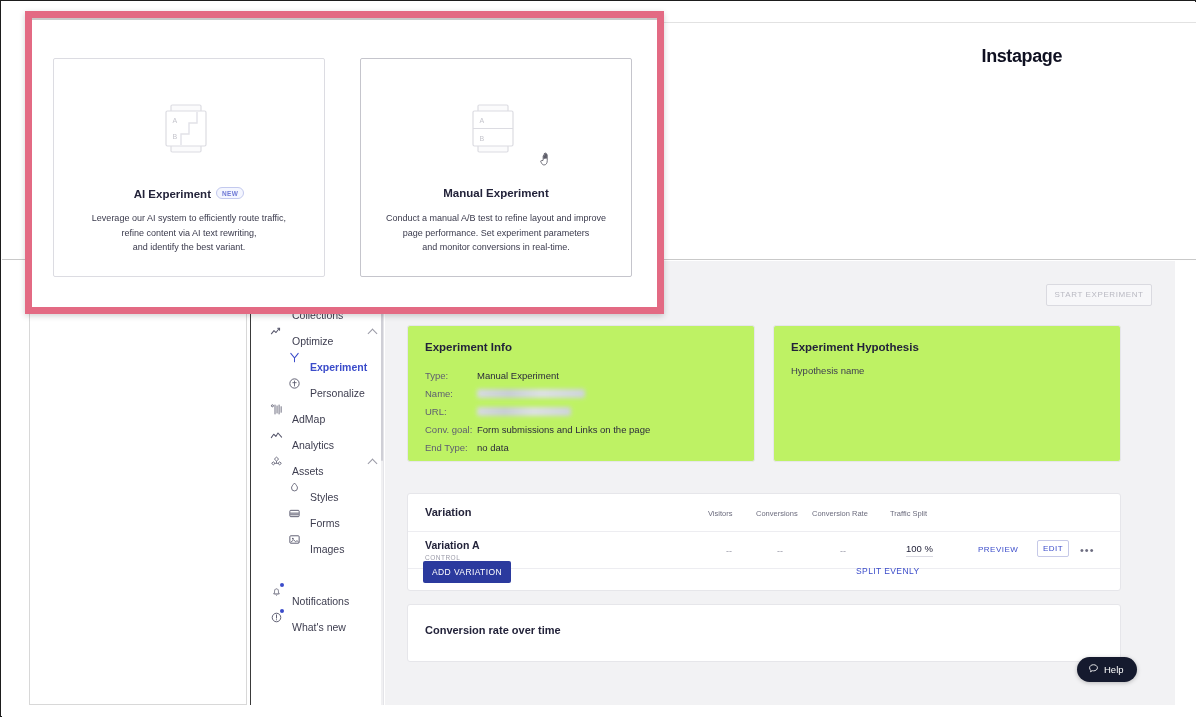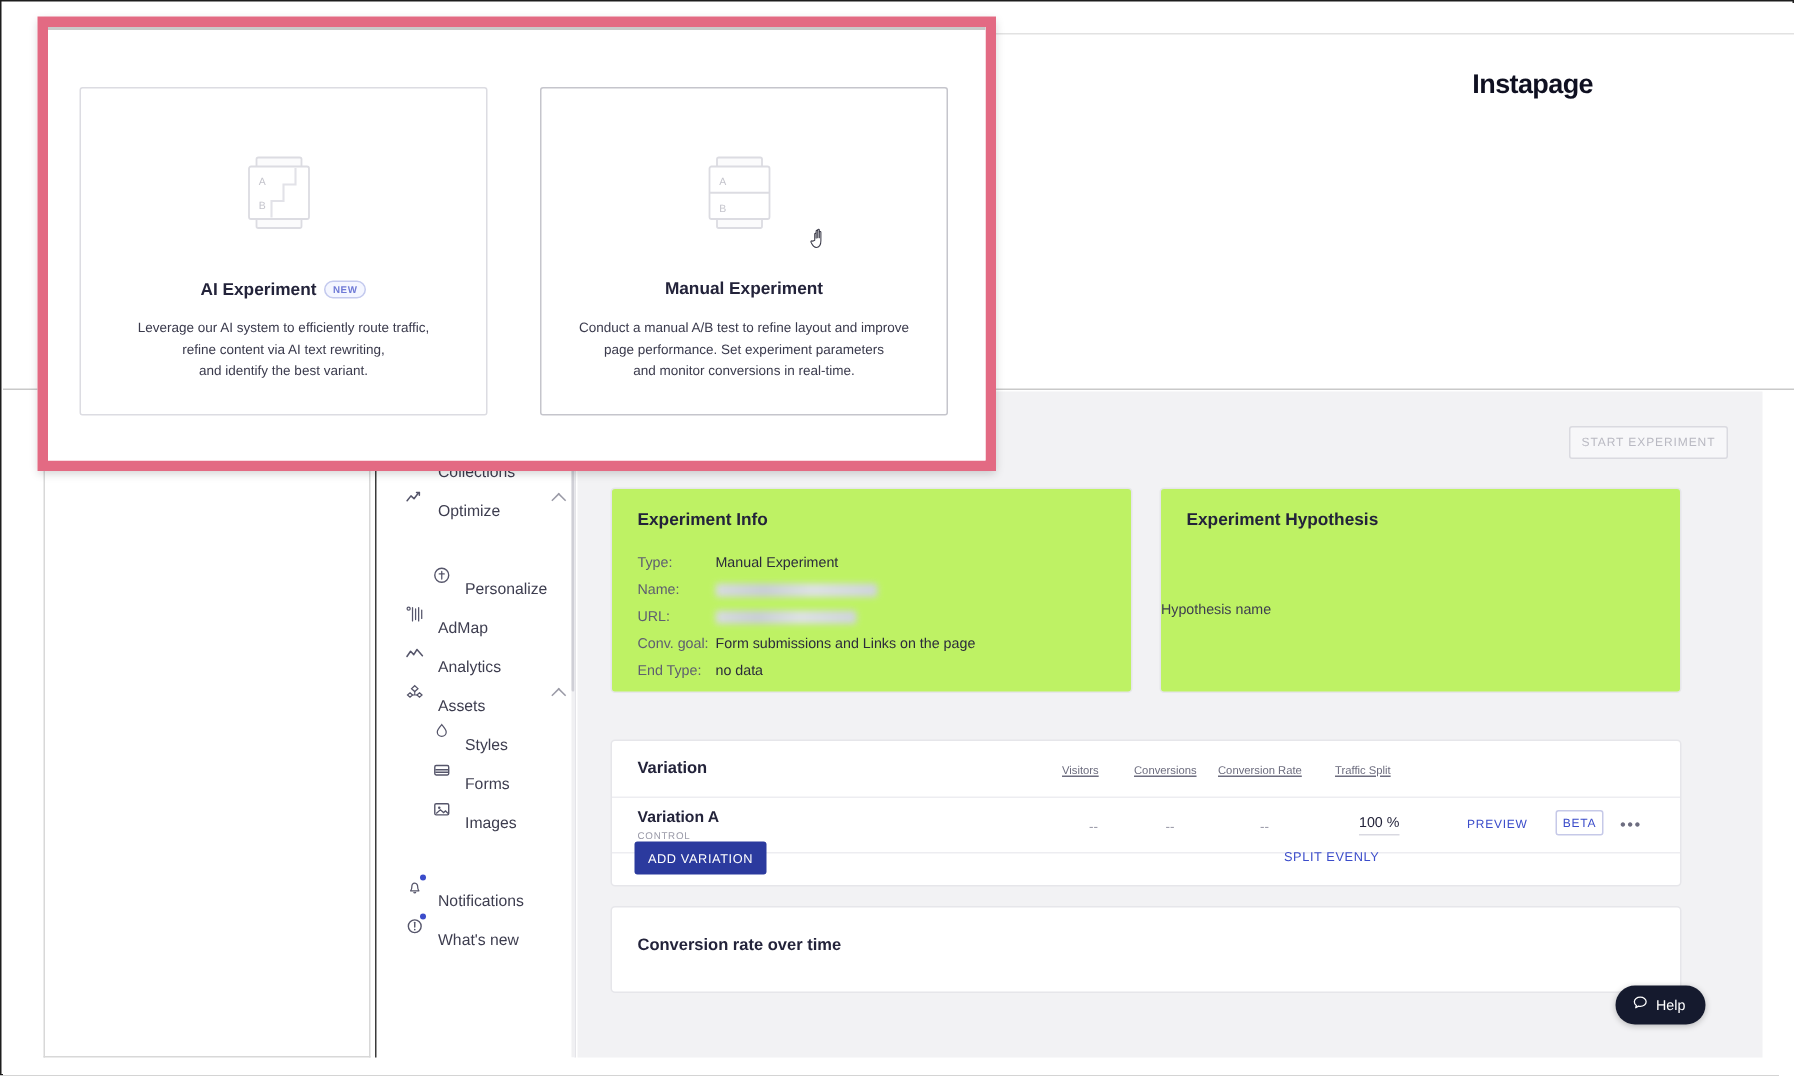--- a/index.html
+++ b/index.html
@@ -119,21 +119,21 @@
   .info-rows{ position:absolute; left:17px; top:40px; }
   .info-row{ display:flex; align-items:center; height:18px; font-size:9.5px; }
   .info-key{ width:52px; color:#5e5e70; }
   .info-val{ color:#2b2b3b; }
   .redact{
     display:inline-block; height:9px; border-radius:2px;
     background:linear-gradient(90deg,#d8dae6 0%,#c9ccdd 30%,#dfe1ec 60%,#cfd2e2 100%);
     filter:blur(2.2px); opacity:.95;
   }
   .hypo-text{
-    position:absolute; left:0; top:39px; font-size:9.5px; color:#3d3d4f;margin-top:36px;
+    position:absolute; left:17px; top:39px; font-size:9.5px; color:#3d3d4f;
   }
 
   
   .device-row{
     position:absolute; right:23px; top:209px; display:flex; align-items:center; gap:8px;
   }
   .device-label{ font-size:9px; color:#4b4b5c; }
   .device-group{ display:flex; border:1px solid #e1e1e6; border-radius:2px; overflow:hidden; background:#ffffff; }
   .device-btn{
     font-size:8px; letter-spacing:.5px; color:#5b5b6c;
@@ -145,21 +145,21 @@
   
   #panel-var{
     position:absolute; left:22px; top:232px; width:714px; height:98px;
     background:#ffffff; border:1px solid #e6e6ea; border-radius:3px;
   }
   .var-head{
     position:absolute; left:0; top:0; width:712px; height:38px;
     border-bottom:1px solid #ededf1;
   }
   .var-head .h-variation{ position:absolute; left:17px; top:12px; font-size:11px; font-weight:700; color:#23233a; }
-  .col-h{ position:absolute; top:15px; font-size:7.5px; color:#6c6c7e;text-decoration:underline; }
+  .col-h{ position:absolute; top:15px; font-size:7.5px; color:#6c6c7e; }
   .c-visitors{ left:300px; }
   .c-conversions{ left:348px; }
   .c-cvr{ left:404px; }
   .c-split{ left:482px; }
 
   .var-row{
     position:absolute; left:0; top:38px; width:712px; height:37px;
     border-bottom:1px solid #ededf1;
   }
   .var-name{ position:absolute; left:17px; top:7px; font-size:10.5px; font-weight:700; color:#23233a; }
@@ -289,20 +289,28 @@
         <span class="nav-ico">
           <svg width="13" height="13" viewBox="0 0 14 14">
               <path d="M1.5 9.5 4.3 6l2.2 2.1L9.6 4" fill="none" stroke="#55556a" stroke-width="1.1" stroke-linecap="round" stroke-linejoin="round"></path>
               <path d="M8.3 3.6h2v2" fill="none" stroke="#55556a" stroke-width="1.1" stroke-linecap="round"></path>
             </svg>
         </span>
         <span class="nav-label">Optimize</span>
         <span class="chev"></span>
       </div>
 
+      <div class="nav-item sub active" style="top:83px">
+        <span class="nav-ico">
+          <svg width="13" height="13" viewBox="0 0 14 14">
+              <path d="M3 2.5 7 7.4V11.5M11 2.5 7.6 6.8" fill="none" stroke="#3b4cca" stroke-width="1.1" stroke-linecap="round"></path>
+            </svg>
+        </span>
+        <span class="nav-label">Experiment</span>
+      </div>
 
       <div class="nav-item sub" style="top:109px">
         <span class="nav-ico">
           <svg width="13" height="13" viewBox="0 0 14 14">
               <circle cx="7" cy="7" r="5" fill="none" stroke="#55556a" stroke-width="1"></circle>
               <path d="M7 4.3v5.4M5.2 6.1h3.6" stroke="#55556a" stroke-width=".9" stroke-linecap="round"></path>
             </svg>
         </span>
         <span class="nav-label">Personalize</span>
       </div>
@@ -441,21 +449,21 @@
         </div>
 
         <div class="var-row">
           <div class="var-name">Variation A</div>
           <div class="var-sub">CONTROL</div>
           <div class="cellv v-visitors">--</div>
           <div class="cellv v-conversions">--</div>
           <div class="cellv v-cvr">--</div>
           <div class="v-split">100 %</div>
           <div class="act-preview">PREVIEW</div>
-          <div class="act-edit">BETA</div>
+          <div class="act-edit">EDIT</div>
           <div class="act-more">•••</div>
         </div>
 
         <div class="var-foot">
           <div class="btn-add">ADD VARIATION</div>
           <div class="btn-split">SPLIT EVENLY</div>
         </div>
       </section>
 
       <section id="panel-chart">

